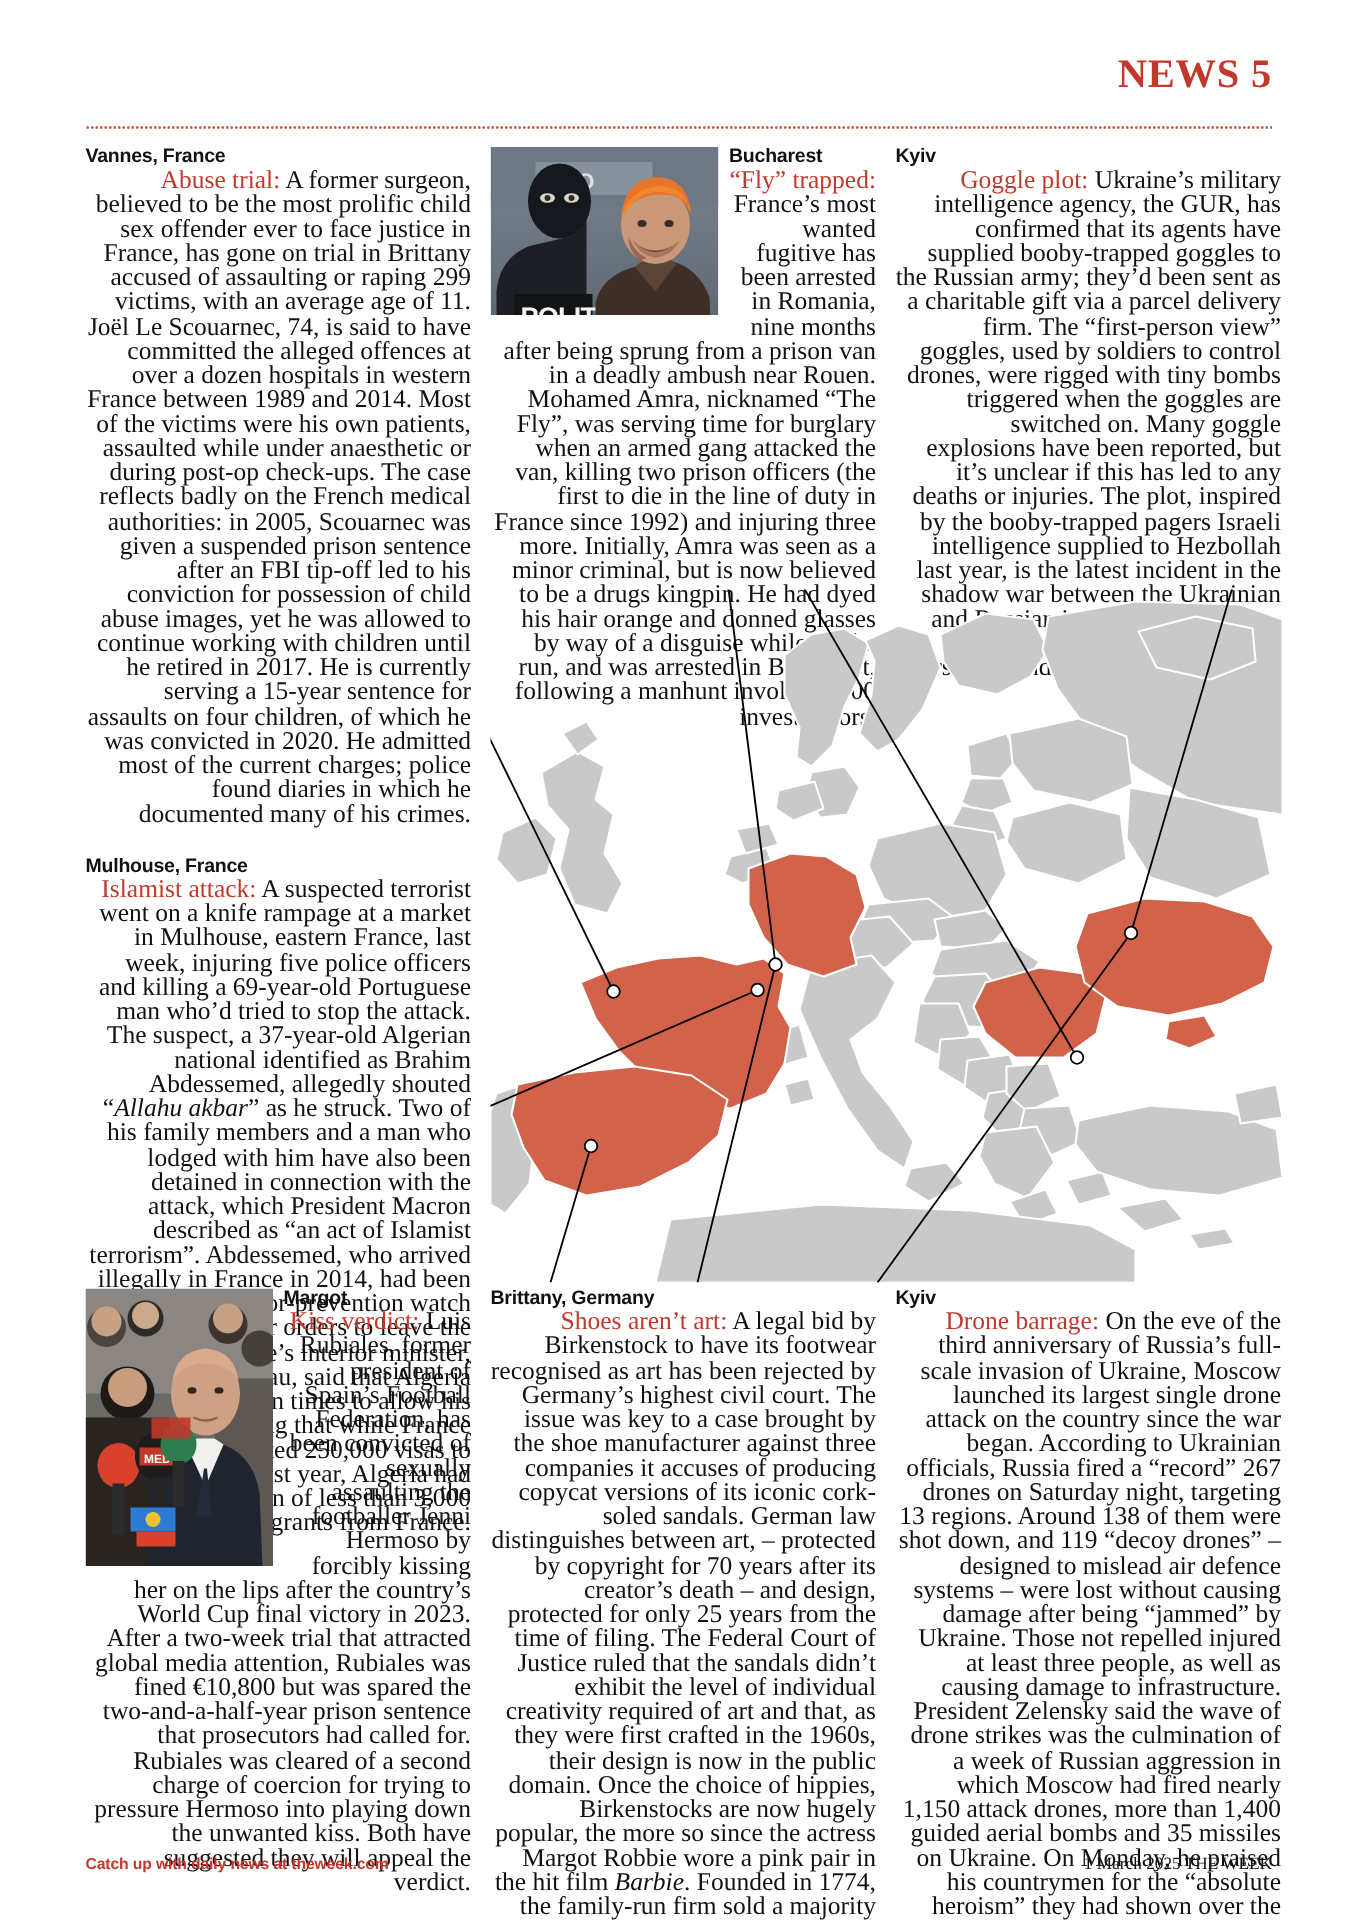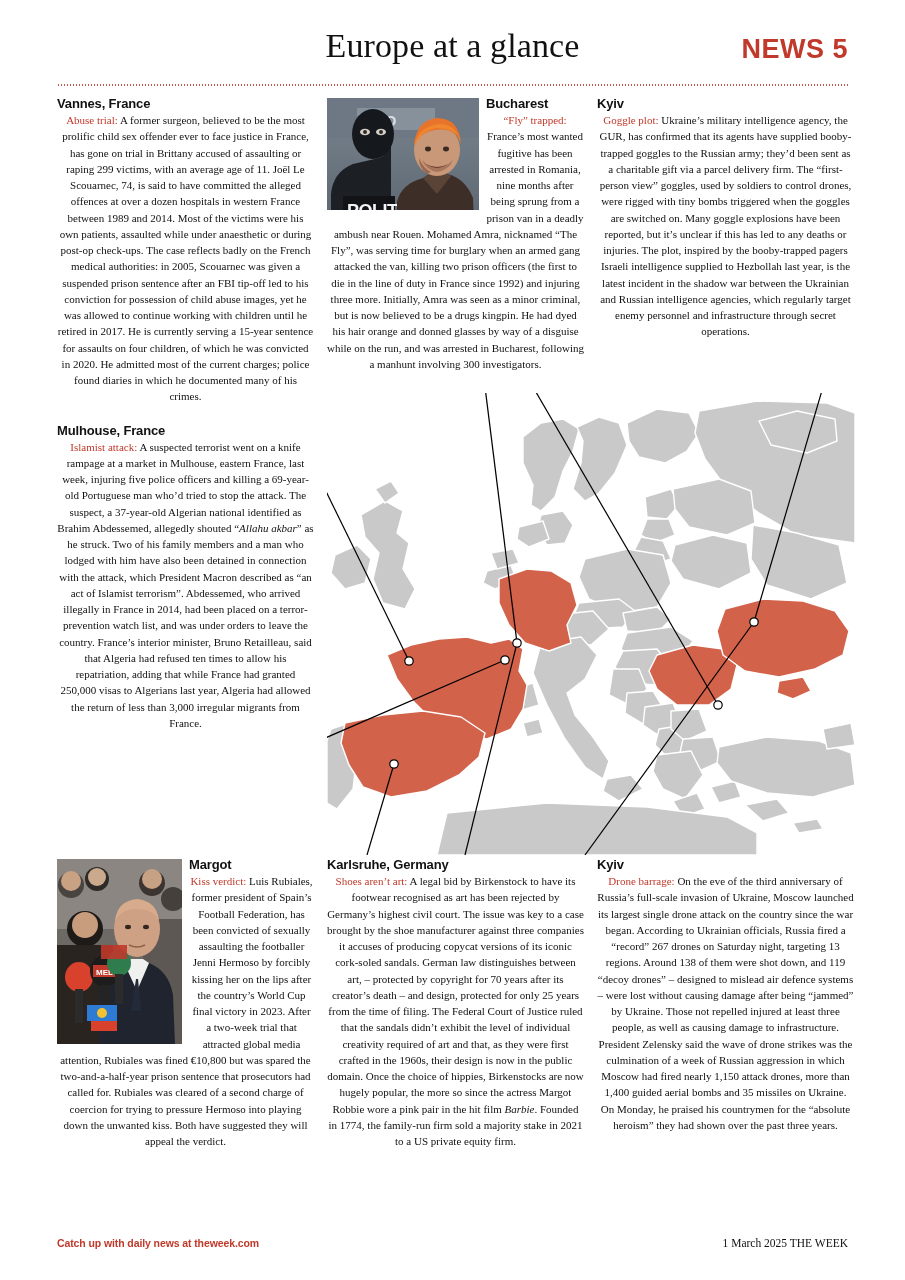--- a/index.html
+++ b/index.html
@@ -6,39 +6,39 @@
   body{width:905px;height:1280px;position:relative;overflow:hidden;
        font-family:"Liberation Serif",serif;color:#111;}
   .page{position:absolute;left:0;top:0;width:905px;height:1280px;}
 
   
   .masthead{position:absolute;left:57px;top:24px;width:791px;height:60px;}
   .masthead-title{position:absolute;left:0;top:0;width:791px;text-align:center;
       font-family:"Liberation Serif",serif;font-size:34px;line-height:44px;
       letter-spacing:.1px;color:#111;font-weight:400;}
   .masthead-section{position:absolute;right:0;top:8px;
-      font-family:Liberation Sans, sans-serif;font-size:27px;line-height:34px;
+      font-family:Liberation Serif, serif;font-size:27px;line-height:34px;
       font-weight:700;color:#c0392b;letter-spacing:.5px;}
   .rule-dotted{position:absolute;left:57px;top:84px;width:791px;height:2px;
       background-image:radial-gradient(circle,#c0392b 0 .8px,transparent 1px);
       background-size:3px 2px;background-repeat:repeat-x;opacity:.85;}
 
   
   .col{position:absolute;width:257px;}
   .c1{left:57px;}
   .c2{left:327px;}
   .c3{left:597px;}
   .top{top:96px;}
   .bottom{top:857px;}
 
   .kicker{font-family:"Liberation Sans",sans-serif;font-weight:700;
       font-size:13px;line-height:15px;color:#111;margin:0 0 1px 0;
       letter-spacing:-.15px;}
-  .body{font-family:"Liberation Serif",serif;font-size:11px;
-      line-height:16.25px;color:#111;margin:0;text-align:center;
+  .body{font-family:"Liberation Serif",serif;font-size:17px;
+      line-height:16.25px;color:#111;margin:0;text-align:right;
       hyphens:none;}
   .lead{color:#c0392b;}
   .ital{font-style:italic;margin-top:33px;}
   .gap{height:18px;}
 
   
   .photo{float:left;margin:2px 7px 2px 0;border:0;overflow:hidden;position:relative;}
   .photo-bucharest{width:152px;height:112px;}
   .photo-madrid{width:125px;height:185px;}
   .photo svg{display:block;}
@@ -53,21 +53,20 @@
       font-weight:700;color:#c0392b;letter-spacing:-.1px;}
   .footer-right{position:absolute;right:57px;top:1237px;
       font-family:"Liberation Serif",serif;font-size:11.5px;color:#111;}
 </style>
 </head>
 <body>
 
 <div class="page">
 
   <div class="masthead">
-    <div class="masthead-title">Europe at a glance</div>
     <div class="masthead-section">NEWS 5</div>
   </div>
   <div class="rule-dotted"></div>
 
   <div class="col c1 top">
     <div class="kicker">Vannes, France</div>
     <p class="body"><span class="lead">Abuse trial:</span><span> A former surgeon, believed to be the most prolific child sex offender ever to face justice in France, has gone on trial in Brittany accused of assaulting or raping 299 victims, with an average age of 11. Joël Le Scouarnec, 74, is said to have committed the alleged offences at over a dozen hospitals in western France between 1989 and 2014. Most of the victims were his own patients, assaulted while under anaesthetic or during post-op check-ups. The case reflects badly on the French medical authorities: in 2005, Scouarnec was given a suspended prison sentence after an FBI tip-off led to his conviction for possession of child abuse images, yet he was allowed to continue working with children until he retired in 2017. He is currently serving a 15-year sentence for assaults on four children, of which he was convicted in 2020. He admitted most of the current charges; police found diaries in which he documented many of his crimes.</span></p>
 
     <div class="gap"></div>
 
@@ -271,21 +270,21 @@
         <circle cx="45" cy="154" r="5" fill="#f2c230"></circle>
         <rect x="34" y="162" width="26" height="10" fill="#d8422c"></rect>
         <rect x="44" y="86" width="26" height="14" fill="#c0392b" opacity=".9"></rect>
       </svg>
     </div>
     <div class="kicker">Margot</div>
     <p class="body"><span class="lead">Kiss verdict:</span><span> Luis Rubiales, former president of Spain’s Football Federation, has been convicted of sexually assaulting the footballer Jenni Hermoso by forcibly kissing her on the lips after the country’s World Cup final victory in 2023. After a two-week trial that attracted global media attention, Rubiales was fined €10,800 but was spared the two-and-a-half-year prison sentence that prosecutors had called for. Rubiales was cleared of a second charge of coercion for trying to pressure Hermoso into playing down the unwanted kiss. Both have suggested they will appeal the verdict.</span></p>
   </div>
 
   <div class="col c2 bottom">
-    <div class="kicker">Karlsruhe, Germany</div>
+    <div class="kicker">Brittany, Germany</div>
     <p class="body"><span class="lead">Shoes aren’t art:</span><span> A legal bid by Birkenstock to have its footwear recognised as art has been rejected by Germany’s highest civil court. The issue was key to a case brought by the shoe manufacturer against three companies it accuses of producing copycat versions of its iconic cork-soled sandals. German law distinguishes between art, – protected by copyright for 70 years after its creator’s death – and design, protected for only 25 years from the time of filing. The Federal Court of Justice ruled that the sandals didn’t exhibit the level of individual creativity required of art and that, as they were first crafted in the 1960s, their design is now in the public domain. Once the choice of hippies, Birkenstocks are now hugely popular, the more so since the actress Margot Robbie wore a pink pair in the hit film </span><span class="ital">Barbie</span><span>. Founded in 1774, the family-run firm sold a majority stake in 2021 to a US private equity firm.</span></p>
   </div>
 
   <div class="col c3 bottom">
     <div class="kicker">Kyiv</div>
     <p class="body"><span class="lead">Drone barrage:</span><span> On the eve of the third anniversary of Russia’s full-scale invasion of Ukraine, Moscow launched its largest single drone attack on the country since the war began. According to Ukrainian officials, Russia fired a “record” 267 drones on Saturday night, targeting 13 regions. Around 138 of them were shot down, and 119 “decoy drones” – designed to mislead air defence systems – were lost without causing damage after being “jammed” by Ukraine. Those not repelled injured at least three people, as well as causing damage to infrastructure. President Zelensky said the wave of drone strikes was the culmination of a week of Russian aggression in which Moscow had fired nearly 1,150 attack drones, more than 1,400 guided aerial bombs and 35 missiles on Ukraine. On Monday, he praised his countrymen for the “absolute heroism” they had shown over the past three years.</span></p>
   </div>
 
   <div class="footer-left">Catch up with daily news at theweek.com</div>
   <div class="footer-right">1 March 2025  THE WEEK</div>

